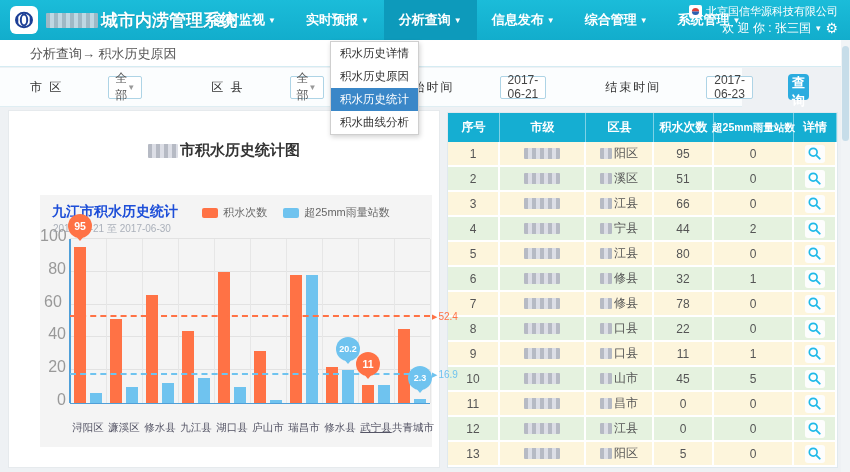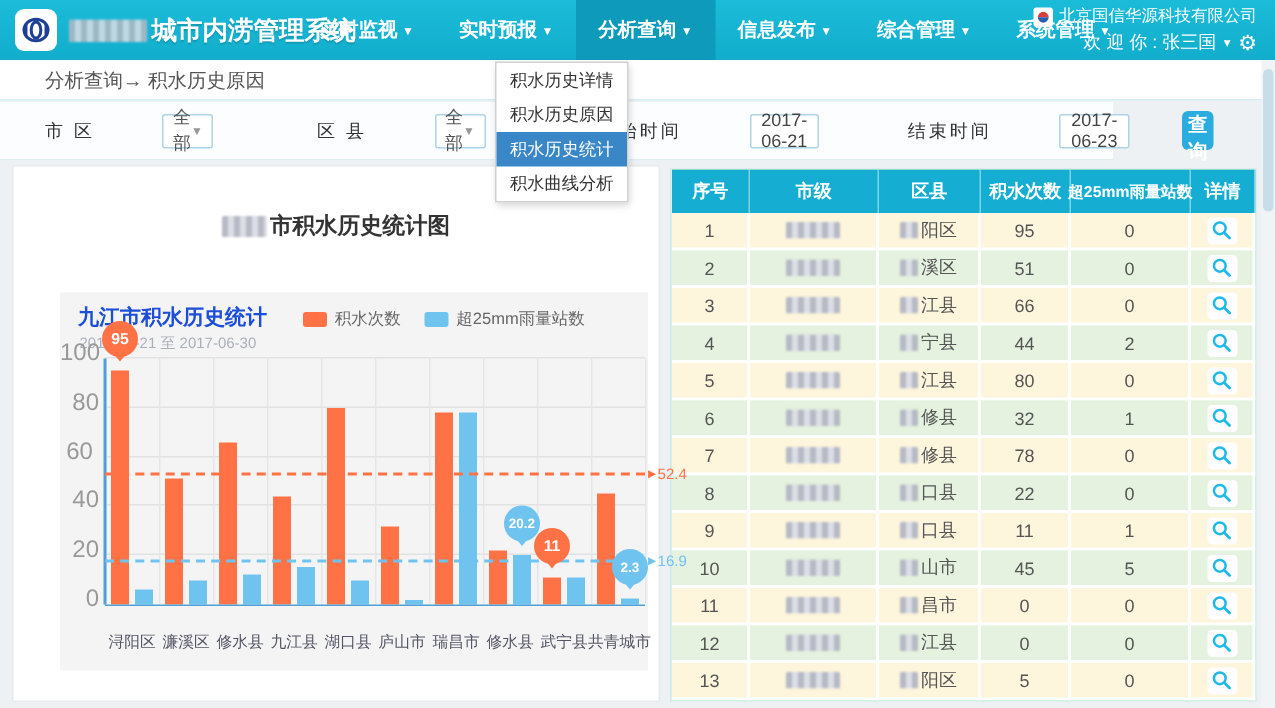--- a/index.html
+++ b/index.html
@@ -258,21 +258,21 @@
           <div class="pin" style="--c: #ff7245; background: rgb(255, 114, 69); left: 286px; bottom: 27.04px; font-size: 10.5px;">11</div>
           <div class="pin" style="--c: #6fc3ef; background: rgb(111, 195, 239); left: 338px; bottom: 12.772px; font-size: 9px;">2.3</div>
           <div class="xlab" style="left: 0px;">浔阳区</div>
           <div class="xlab" style="left: 36px;">濂溪区</div>
           <div class="xlab" style="left: 72px;">修水县</div>
           <div class="xlab" style="left: 108px;">九江县</div>
           <div class="xlab" style="left: 144px;">湖口县</div>
           <div class="xlab" style="left: 180px;">庐山市</div>
           <div class="xlab" style="left: 216px;">瑞昌市</div>
           <div class="xlab" style="left: 252px;">修水县</div>
-          <div class="xlab" style="left: 288px;">武宁县</div>
+          <div class="xlab" style="left: 288px; text-decoration: underline;">武宁县</div>
           <div class="xlab" style="left: 324px;">共青城市</div>
         </div>
     </div>
   </div>
 
   <div class="table">
     <div class="thead" id="thead">
         <div class="th">序号</div>
         <div class="th">市级</div>
         <div class="th">区县</div>

